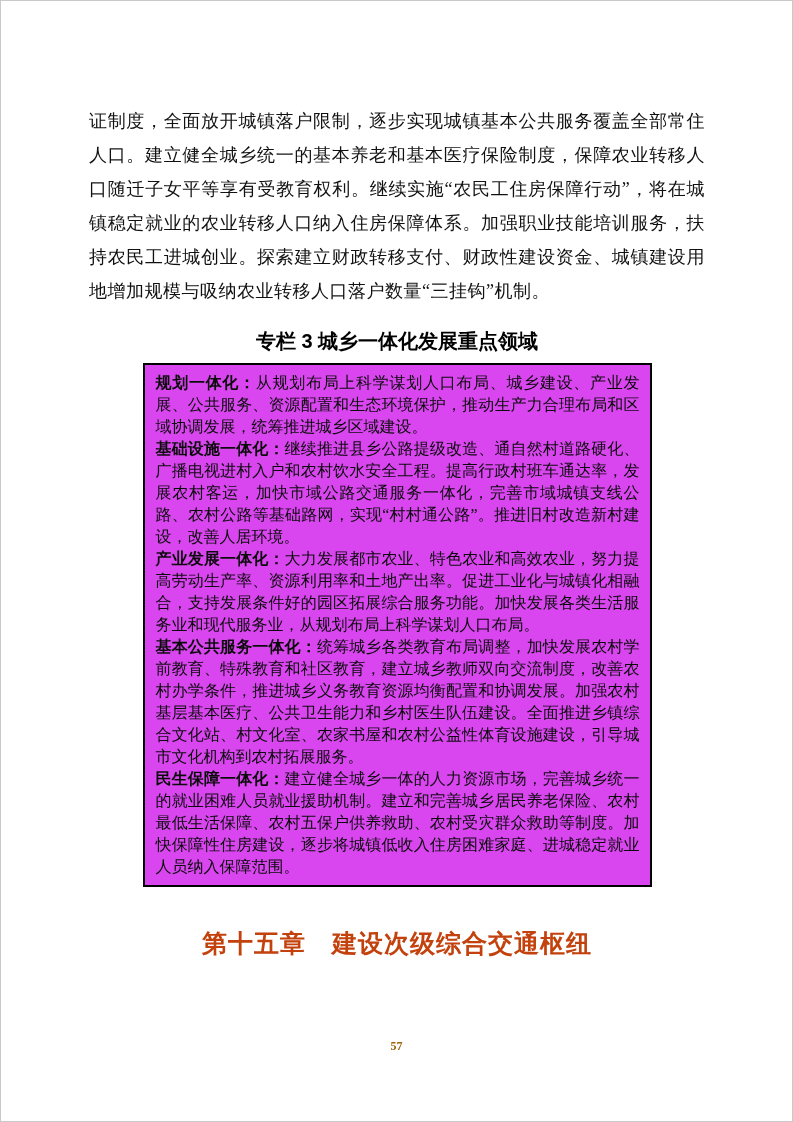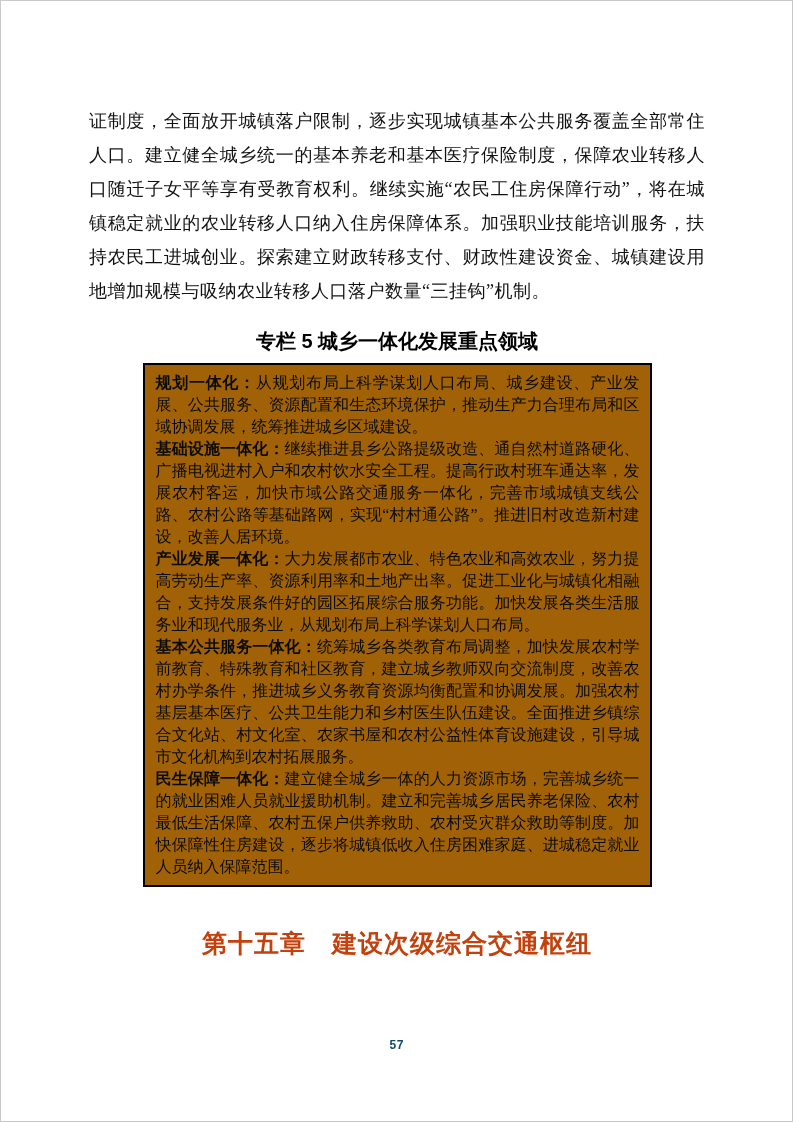--- a/index.html
+++ b/index.html
@@ -33,21 +33,21 @@
     text-align: center;
     font-family: "Liberation Sans", sans-serif;
     font-size: 20px;
     font-weight: bold;
     color: #000000;
   }
   .highlight-box {
     width: 509px;
     margin: 8px auto 0 auto;
     box-sizing: border-box;
-    background: #a16207;
+    background: #d946ef;
     border: 2px solid #000000;
     padding: 7px 10px 7px 11px;
   }
   .box-section {
     margin: 0;
     font-size: 16px;
     line-height: 22px;
     text-align: justify;
     color: #0b0b0b;
   }
@@ -67,35 +67,35 @@
   .body-bottom {
     margin-top: 16px;
     text-indent: 2.2em;
   }
   .page-number {
     position: absolute;
     top: 1038px;
     left: 0;
     width: 100%;
     text-align: center;
-    font-family: Liberation Mono, monospace;
+    font-family: Liberation Serif, serif;
     font-size: 12px;
     font-weight: bold;
-    color: #0c4a6e;
+    color: #a16207;
   }
 </style>
 </head>
 <body>
 
 <div class="page">
   <div class="content">
 
     <p class="body-text">证制度，全面放开城镇落户限制，逐步实现城镇基本公共服务覆盖全部常住人口。建立健全城乡统一的基本养老和基本医疗保险制度，保障农业转移人口随迁子女平等享有受教育权利。继续实施“农民工住房保障行动”，将在城镇稳定就业的农业转移人口纳入住房保障体系。加强职业技能培训服务，扶持农民工进城创业。探索建立财政转移支付、财政性建设资金、城镇建设用地增加规模与吸纳农业转移人口落户数量“三挂钩”机制。</p>
 
-    <h3 class="box-title">专栏 5  城乡一体化发展重点领域</h3>
+    <h3 class="box-title">专栏 3  城乡一体化发展重点领域</h3>
 
     <div class="highlight-box">
       <p class="box-section"><b class="box-header">规划一体化：</b><span>从规划布局上科学谋划人口布局、城乡建设、产业发展、公共服务、资源配置和生态环境保护，推动生产力合理布局和区域协调发展，统筹推进城乡区域建设。</span></p>
       <p class="box-section"><b class="box-header">基础设施一体化：</b><span>继续推进县乡公路提级改造、通自然村道路硬化、广播电视进村入户和农村饮水安全工程。提高行政村班车通达率，发展农村客运，加快市域公路交通服务一体化，完善市域城镇支线公路、农村公路等基础路网，实现“村村通公路”。推进旧村改造新村建设，改善人居环境。</span></p>
       <p class="box-section"><b class="box-header">产业发展一体化：</b><span>大力发展都市农业、特色农业和高效农业，努力提高劳动生产率、资源利用率和土地产出率。促进工业化与城镇化相融合，支持发展条件好的园区拓展综合服务功能。加快发展各类生活服务业和现代服务业，从规划布局上科学谋划人口布局。</span></p>
       <p class="box-section"><b class="box-header">基本公共服务一体化：</b><span>统筹城乡各类教育布局调整，加快发展农村学前教育、特殊教育和社区教育，建立城乡教师双向交流制度，改善农村办学条件，推进城乡义务教育资源均衡配置和协调发展。加强农村基层基本医疗、公共卫生能力和乡村医生队伍建设。全面推进乡镇综合文化站、村文化室、农家书屋和农村公益性体育设施建设，引导城市文化机构到农村拓展服务。</span></p>
       <p class="box-section"><b class="box-header">民生保障一体化：</b><span>建立健全城乡一体的人力资源市场，完善城乡统一的就业困难人员就业援助机制。建立和完善城乡居民养老保险、农村最低生活保障、农村五保户供养救助、农村受灾群众救助等制度。加快保障性住房建设，逐步将城镇低收入住房困难家庭、进城稳定就业人员纳入保障范围。</span></p>
     </div>
 
     <h2 class="chapter-title">第十五章　建设次级综合交通枢纽</h2>

